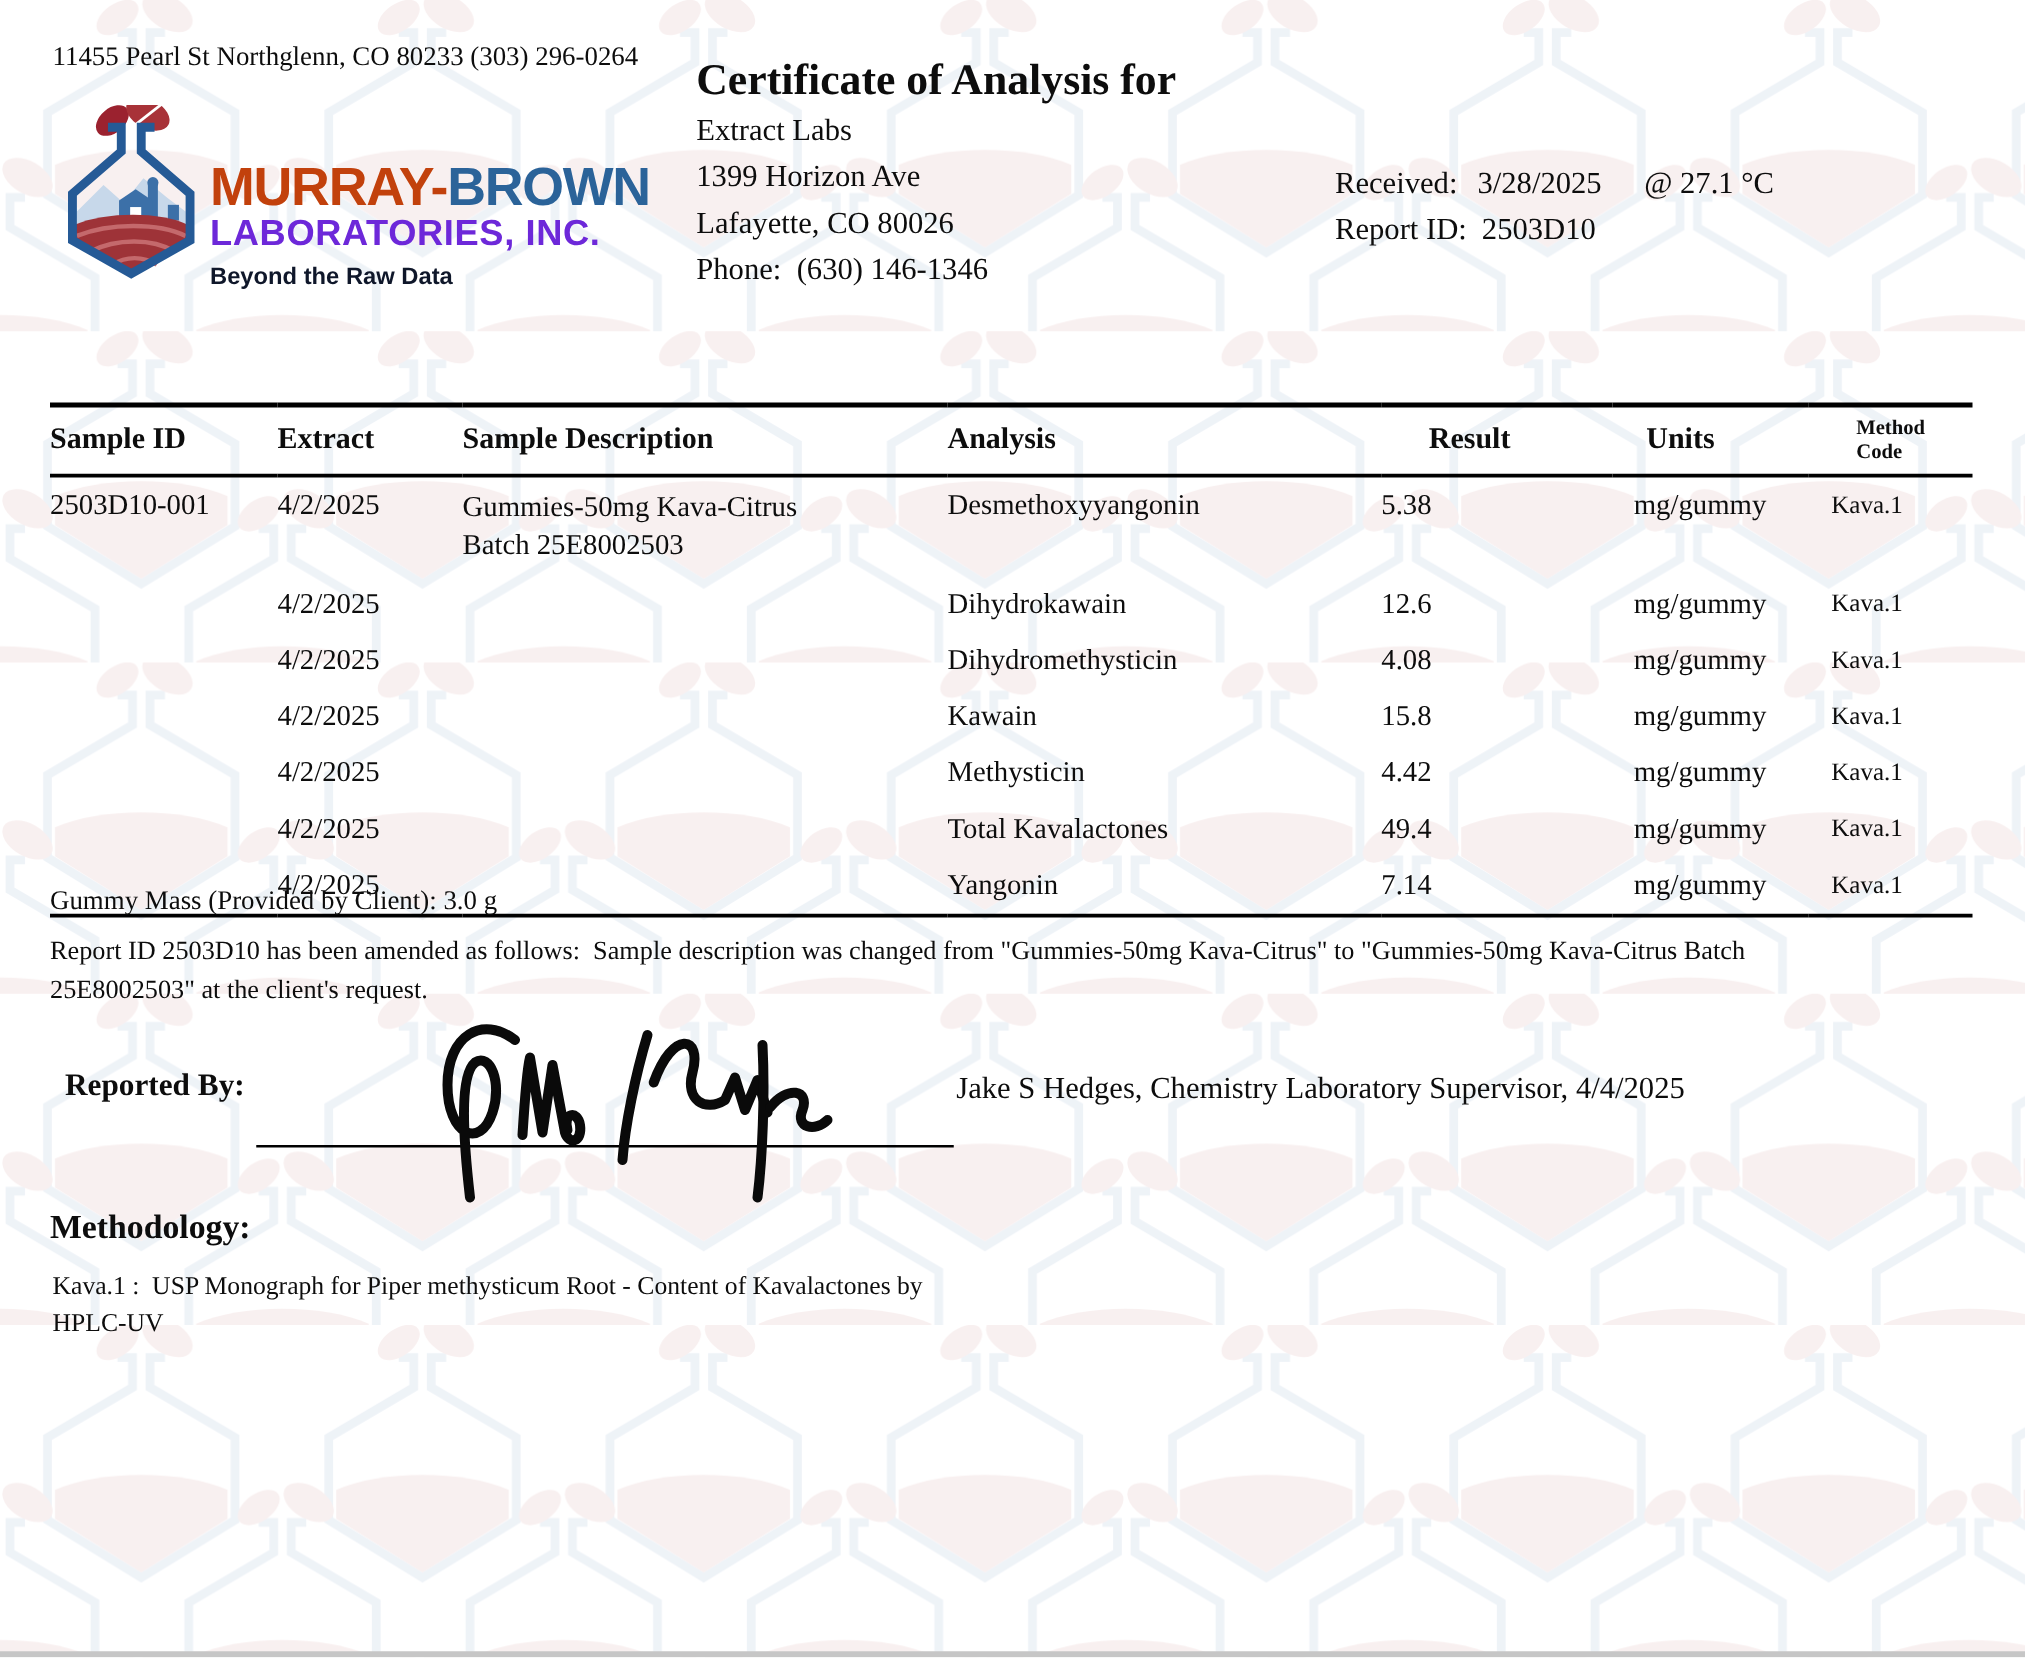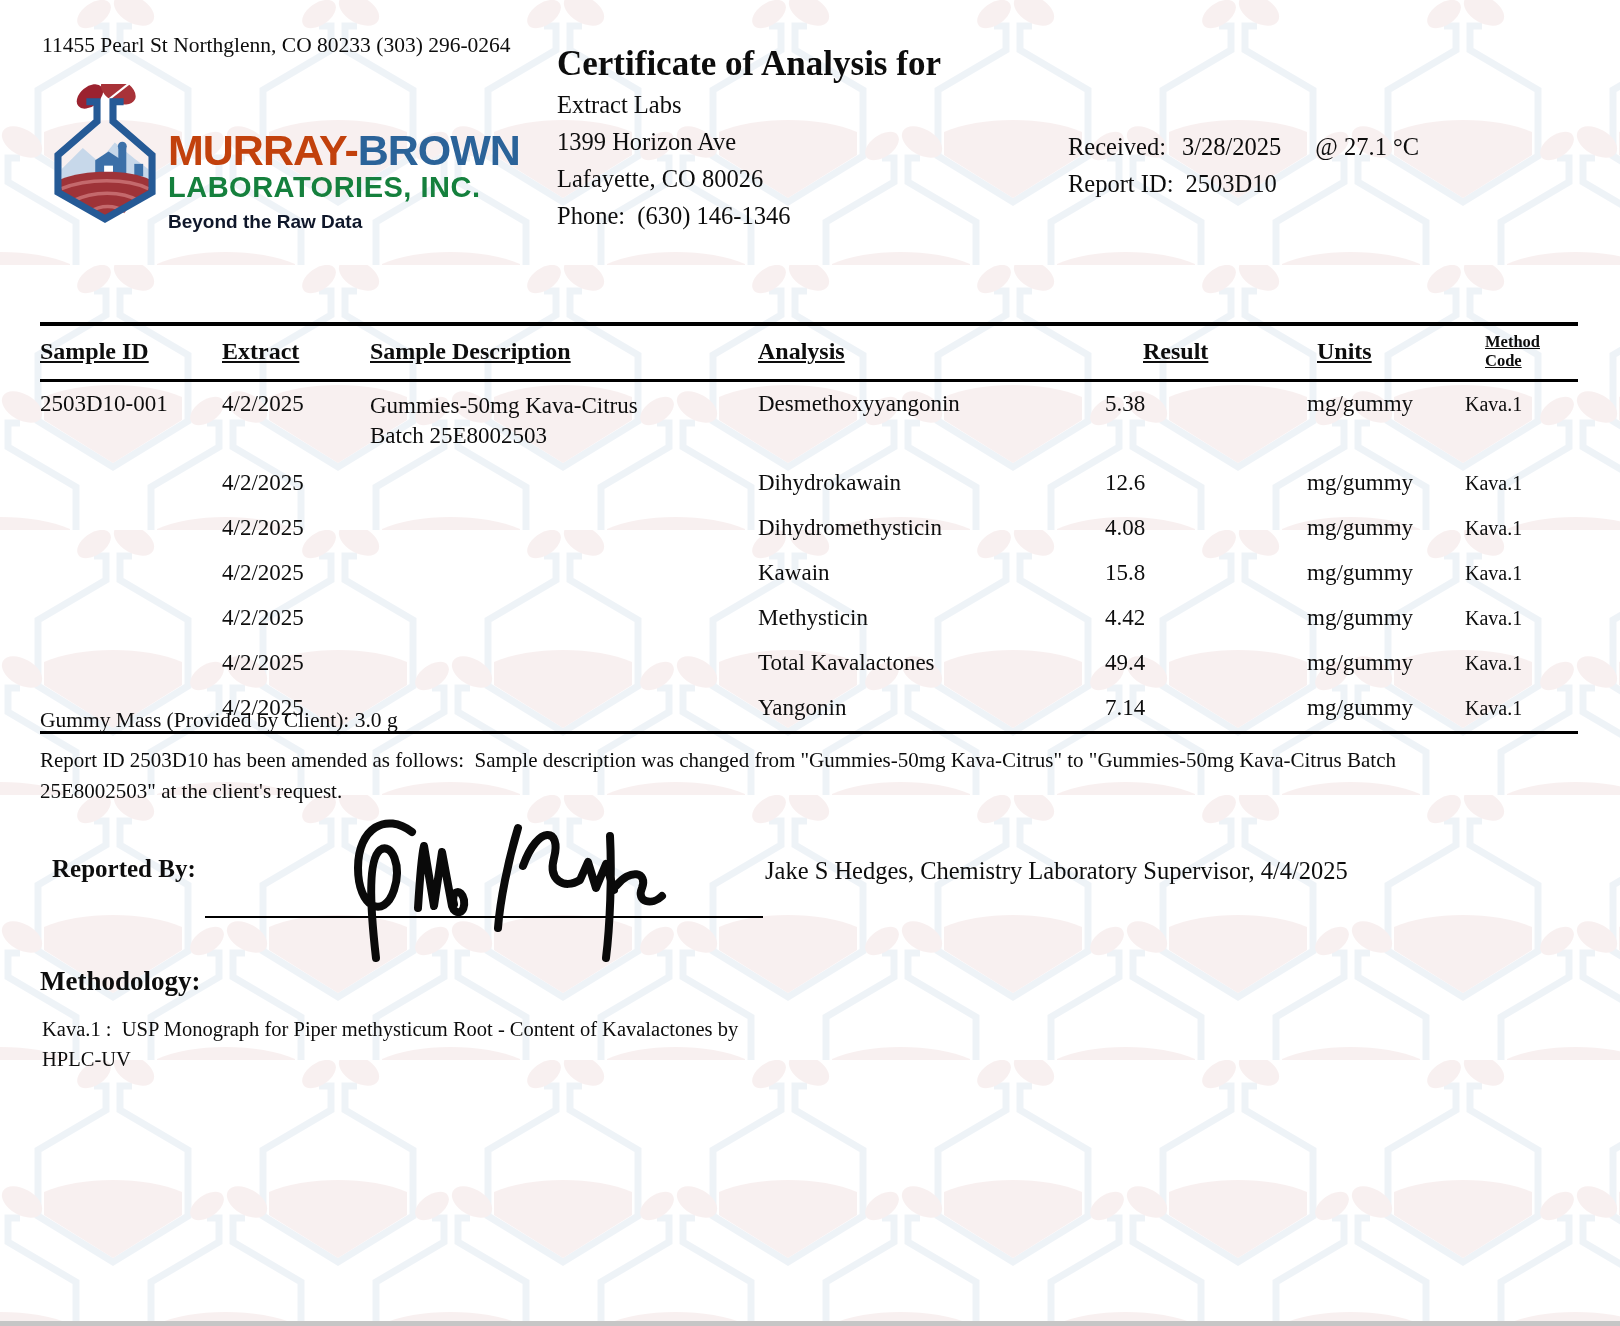--- a/index.html
+++ b/index.html
@@ -10,21 +10,21 @@
   .wm{position:absolute;left:0;top:0;z-index:0;pointer-events:none;}
   .layer{position:absolute;z-index:1;}
 
   
   .top-address{left:42px;top:33px;font-size:21.5px;white-space:pre-wrap;}
   .logo-row{left:46px;top:84px;display:flex;align-items:flex-start;}
   .logo-text{margin-left:4px;font-family:"Liberation Sans", sans-serif;font-weight:bold;}
   .logo-name{margin-top:49px;font-size:43px;line-height:34px;letter-spacing:-1px;white-space:nowrap;}
   .logo-name .red1{color:#c2410c;}
   .logo-name .blue1{color:#2b6399;}
-  .logo-sub{font-size:29px;line-height:30px;margin-top:5px;color:#15803d;letter-spacing:0.5px;white-space:nowrap;}
+  .logo-sub{font-size:29px;line-height:30px;margin-top:5px;color:#6d28d9;letter-spacing:0.5px;white-space:nowrap;}
   .logo-tag{font-size:19px;margin-top:9px;color:#0f172a;}
   .cert-block{left:557px;top:42px;}
   .cert-title{margin:0;font-size:35px;font-weight:bold;line-height:44px;}
   .client-line{font-size:24.5px;line-height:37px;white-space:pre-wrap;}
   .received-block{left:1068px;top:128px;font-size:24.5px;line-height:37px;}
   .recv-date{margin-left:16px;}
   .recv-temp{margin-left:34px;}
   .recv-id{margin-left:12px;}
 
   
@@ -32,21 +32,21 @@
     border-collapse:collapse;table-layout:fixed;border-top:4px solid #000;}
   table.results col.c1{width:182px}
   table.results col.c2{width:148px}
   table.results col.c3{width:388px}
   table.results col.c4{width:347px}
   table.results col.c5{width:185px}
   table.results col.c6{width:157px}
   table.results col.c7{width:131px}
   thead tr{border-bottom:3px solid #000;}
   tbody{border-bottom:3px solid #000;}
-  th{font-size:24px;font-weight:bold;text-align:left;padding:7px 0 8px 0;vertical-align:middle;text-decoration:underline;}
+  th{font-size:24px;font-weight:bold;text-align:left;padding:7px 0 8px 0;vertical-align:middle;}
   th.h-result{padding-left:38px;}
   th.h-units{padding-left:27px;}
   th.h-method{font-size:16.5px;line-height:1.15;padding-left:38px;padding-right:20px;}
   td{font-size:23px;text-align:left;vertical-align:top;padding:9px 0 10px 0;}
   td.col-units{padding-left:17px;}
   td.col-method{font-size:20px;padding-left:18px;padding-top:11px;}
   .desc-wrap{max-width:302px;line-height:30px;}
 
   
   .gummy{left:40px;top:708px;font-size:21.5px;white-space:pre-wrap;}

